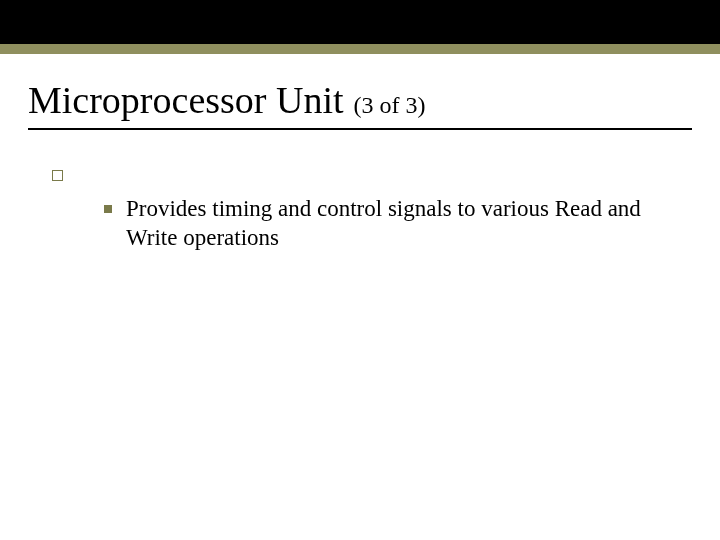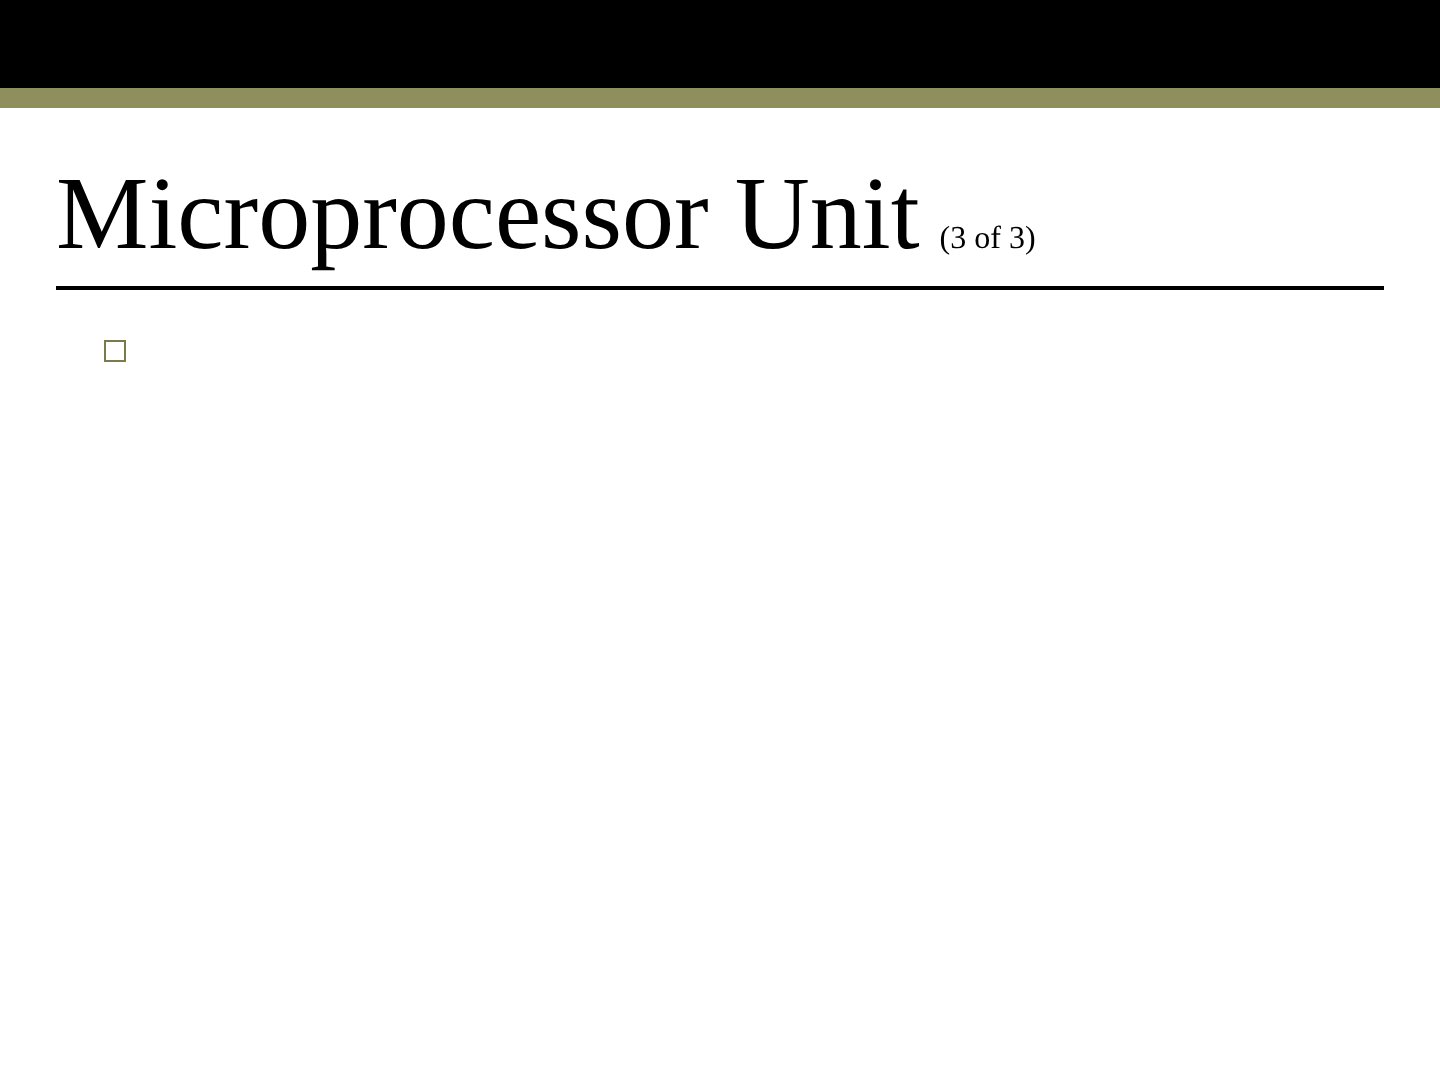--- a/index.html
+++ b/index.html
@@ -23,27 +23,27 @@
     height: 10px;
     background: #8f8f5e;
   }
   .titleblock {
     position: absolute;
     top: 78px;
     left: 28px;
     right: 28px;
   }
   .title {
-    font-size: 52px;
+    font-size: 38px;
     font-weight: 400;
     color: #000;
     display: inline;
   }
   .title-slug {
-    font-size: 16px;
+    font-size: 24px;
     color: #000;
     margin-left: 6px;
     display: inline;
   }
   .title-rule {
     margin-top: 6px;
     border: none;
     border-top: 2px solid #000;
     width: 100%;
   }
@@ -100,13 +100,17 @@
 <div class="titleblock">
   <span class="title">Microprocessor Unit</span>
   <span class="title-slug">(3 of 3)</span>
   <hr class="title-rule">
 </div>
 
 <div class="content">
   <div class="level1">
     <span class="bullet-square-open"></span>
   </div>
+  <div class="level2">
+    <span class="bullet-square-filled"></span>
+    <span class="level2-text">Provides timing and control signals to various Read and Write operations</span>
+  </div>
 </div>
 
 </body></html>

